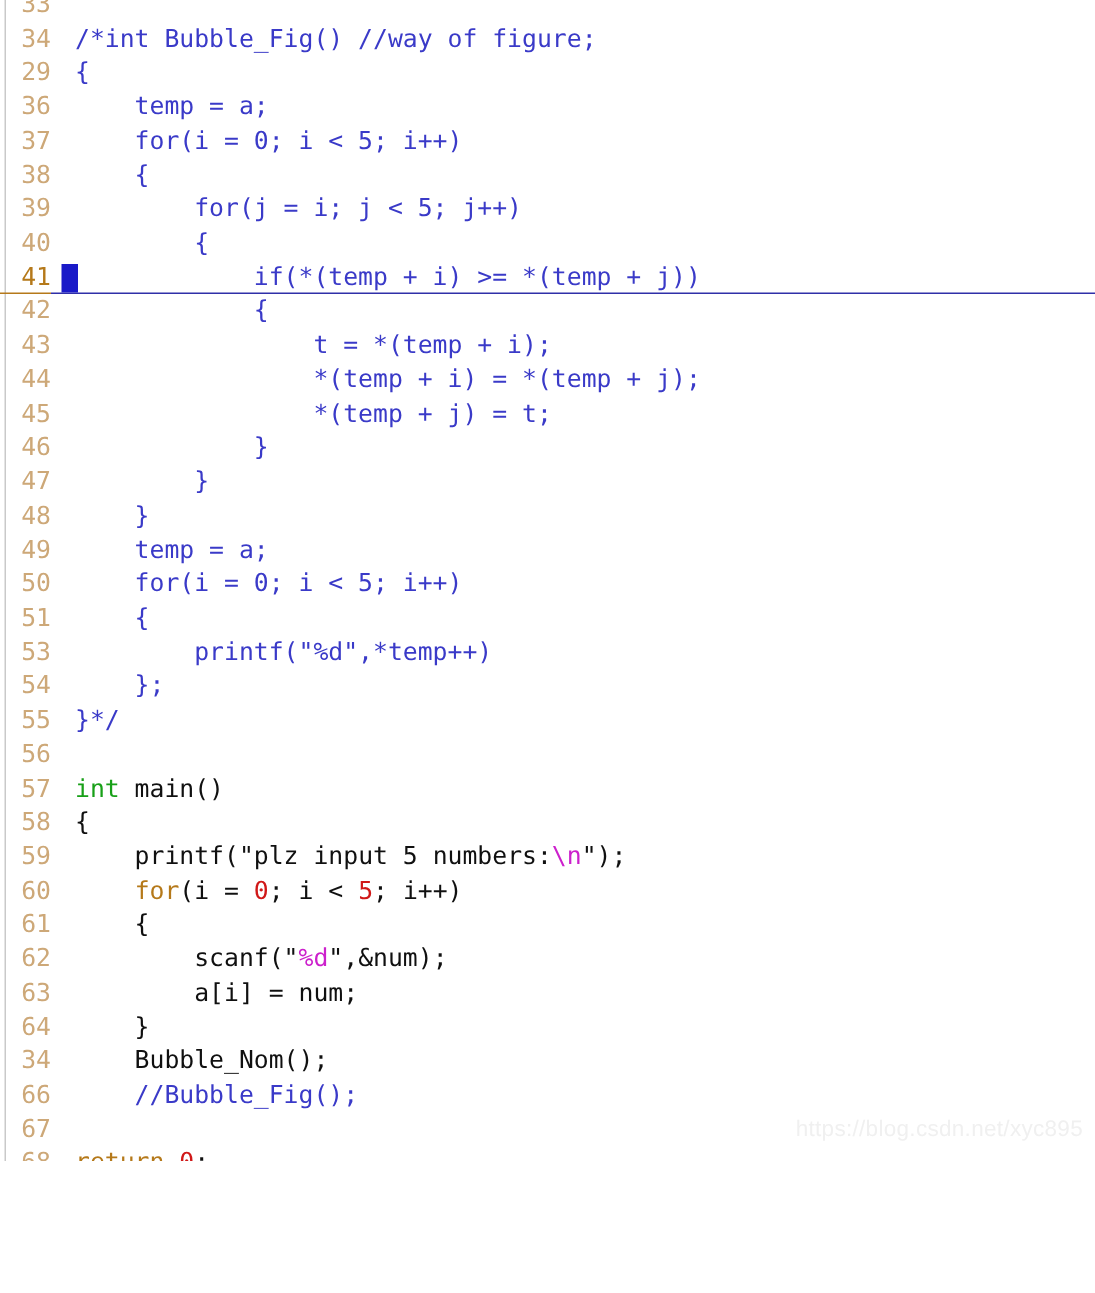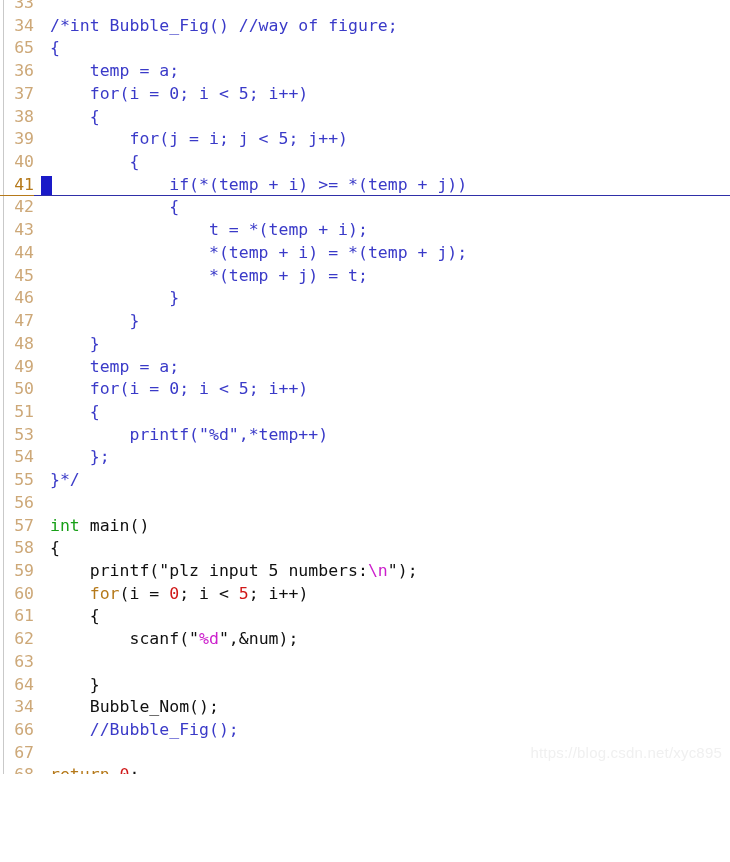--- a/index.html
+++ b/index.html
@@ -129,21 +129,21 @@
 </head>
 <body>
 
 <div id="editor">
 
   <div id="left-rule"></div>
 
   <div id="code-area">
       <div class="code-line"><span class="lineno">33</span><span class="linetext"></span></div>
       <div class="code-line"><span class="lineno">34</span><span class="linetext"><span class="tok-comment">/*int Bubble_Fig() //way of figure;</span></span></div>
-      <div class="code-line"><span class="lineno">65</span><span class="linetext"><span class="tok-comment">{</span></span></div>
+      <div class="code-line"><span class="lineno">29</span><span class="linetext"><span class="tok-comment">{</span></span></div>
       <div class="code-line"><span class="lineno">36</span><span class="linetext"><span class="tok-comment">    temp = a;</span></span></div>
       <div class="code-line"><span class="lineno">37</span><span class="linetext"><span class="tok-comment">    for(i = 0; i &lt; 5; i++)</span></span></div>
       <div class="code-line"><span class="lineno">38</span><span class="linetext"><span class="tok-comment">    {</span></span></div>
       <div class="code-line"><span class="lineno">39</span><span class="linetext"><span class="tok-comment">        for(j = i; j &lt; 5; j++)</span></span></div>
       <div class="code-line"><span class="lineno">40</span><span class="linetext"><span class="tok-comment">        {</span></span></div>
       <div class="code-line cursorline"><span class="lineno">41</span><span class="linetext"><span class="tok-comment">            if(*(temp + i) &gt;= *(temp + j))</span></span><div class="cursorline-underline"></div><div class="block-cursor"></div></div>
       <div class="code-line"><span class="lineno">42</span><span class="linetext"><span class="tok-comment">            {</span></span></div>
       <div class="code-line"><span class="lineno">43</span><span class="linetext"><span class="tok-comment">                t = *(temp + i);</span></span></div>
       <div class="code-line"><span class="lineno">44</span><span class="linetext"><span class="tok-comment">                *(temp + i) = *(temp + j);</span></span></div>
       <div class="code-line"><span class="lineno">45</span><span class="linetext"><span class="tok-comment">                *(temp + j) = t;</span></span></div>
@@ -156,21 +156,21 @@
       <div class="code-line"><span class="lineno">53</span><span class="linetext"><span class="tok-comment">        printf("%d",*temp++)</span></span></div>
       <div class="code-line"><span class="lineno">54</span><span class="linetext"><span class="tok-comment">    };</span></span></div>
       <div class="code-line"><span class="lineno">55</span><span class="linetext"><span class="tok-comment">}*/</span></span></div>
       <div class="code-line"><span class="lineno">56</span><span class="linetext"></span></div>
       <div class="code-line"><span class="lineno">57</span><span class="linetext"><span class="tok-type">int</span><span class="tok-plain"> main()</span></span></div>
       <div class="code-line"><span class="lineno">58</span><span class="linetext"><span class="tok-plain">{</span></span></div>
       <div class="code-line"><span class="lineno">59</span><span class="linetext"><span class="tok-plain">    printf(</span><span class="tok-string">"plz input 5 numbers:</span><span class="tok-format">\n</span><span class="tok-string">"</span><span class="tok-plain">);</span></span></div>
       <div class="code-line"><span class="lineno">60</span><span class="linetext"><span class="tok-plain">    </span><span class="tok-stmt">for</span><span class="tok-plain">(i = </span><span class="tok-number">0</span><span class="tok-plain">; i &lt; </span><span class="tok-number">5</span><span class="tok-plain">; i++)</span></span></div>
       <div class="code-line"><span class="lineno">61</span><span class="linetext"><span class="tok-plain">    {</span></span></div>
       <div class="code-line"><span class="lineno">62</span><span class="linetext"><span class="tok-plain">        scanf(</span><span class="tok-string">"</span><span class="tok-format">%d</span><span class="tok-string">"</span><span class="tok-plain">,&amp;num);</span></span></div>
-      <div class="code-line"><span class="lineno">63</span></div>
+      <div class="code-line"><span class="lineno">63</span><span class="linetext"><span class="tok-plain">        a[i] = num;</span></span></div>
       <div class="code-line"><span class="lineno">64</span><span class="linetext"><span class="tok-plain">    }</span></span></div>
       <div class="code-line"><span class="lineno">34</span><span class="linetext"><span class="tok-plain">    Bubble_Nom();</span></span></div>
       <div class="code-line"><span class="lineno">66</span><span class="linetext"><span class="tok-comment">    //Bubble_Fig();</span></span></div>
       <div class="code-line"><span class="lineno">67</span><span class="linetext"></span></div>
       <div class="code-line"><span class="lineno">68</span><span class="linetext"><span class="tok-stmt">return</span><span class="tok-plain"> </span><span class="tok-number">0</span><span class="tok-plain">;</span></span></div>
       <div class="code-line"><span class="lineno">69</span><span class="linetext"><span class="tok-plain">}</span></span></div>
     </div>
 
   <div id="tilde">~</div>
 

